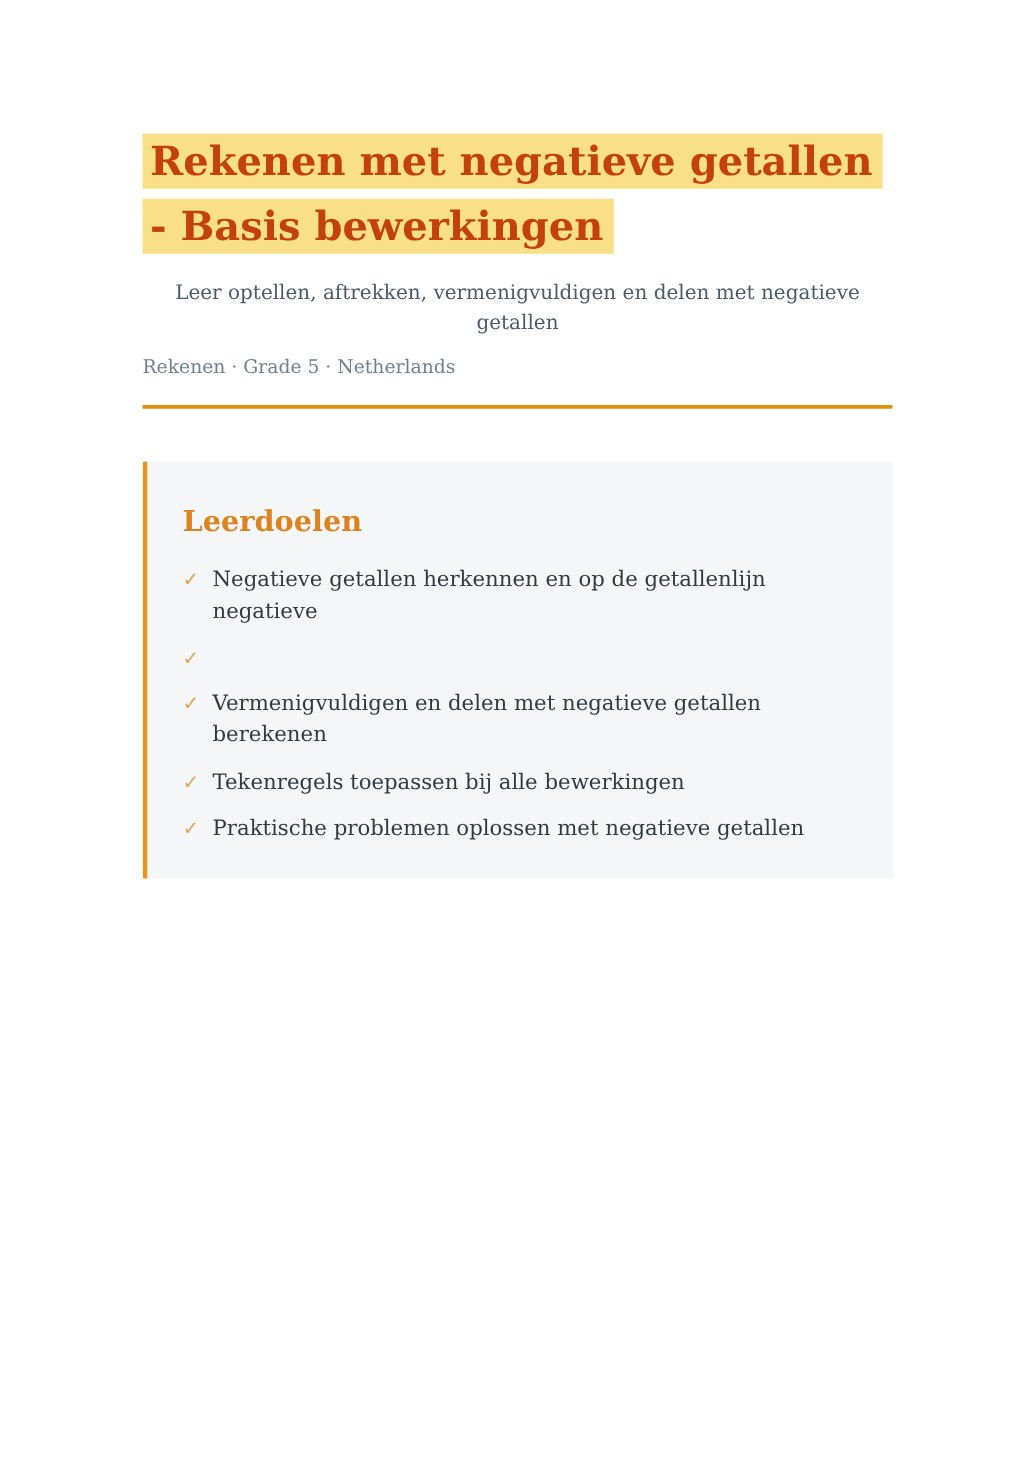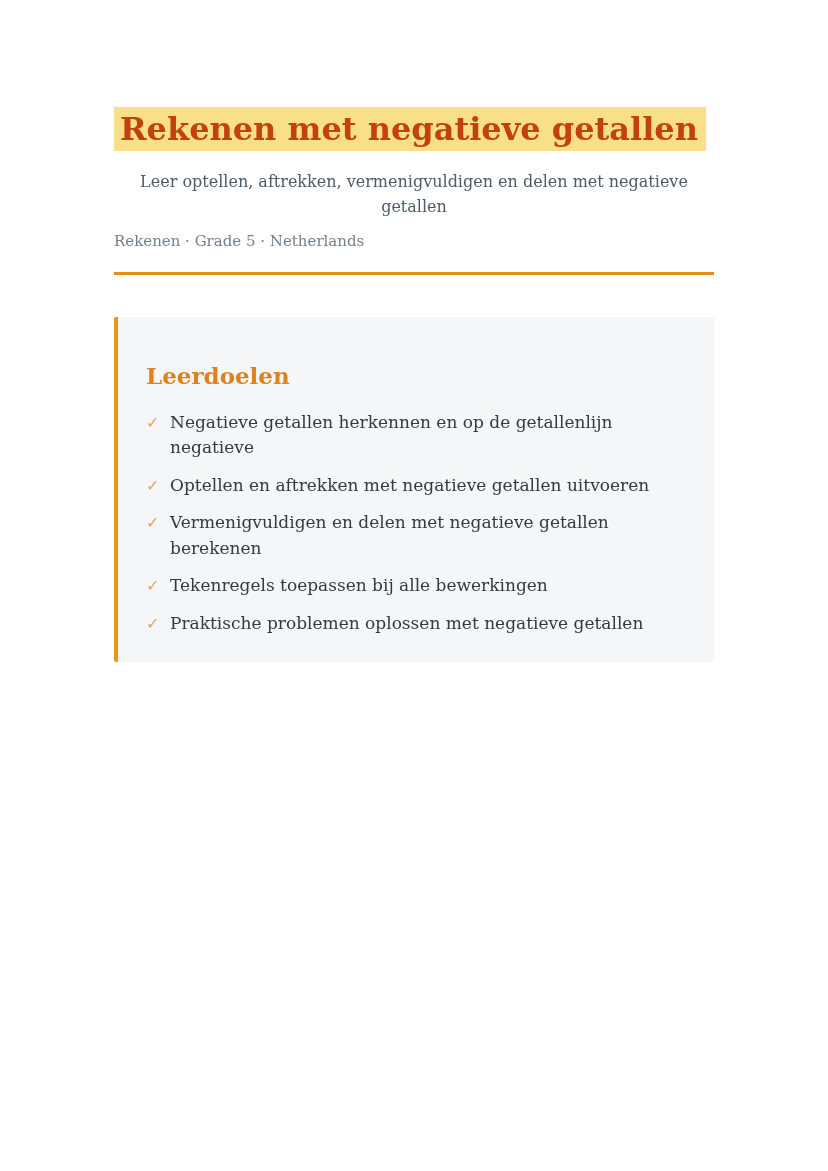--- a/index.html
+++ b/index.html
@@ -52,21 +52,21 @@
   .goals-card {
     background: #f5f6f8;
     border-left: 4px solid #e8951e;
     border-radius: 2px;
     padding: 27px 28px 26px 28px;
   }
   .goals-card h2 {
     font-size: 23px;
     font-weight: 700;
     color: #dc821f;
-    margin: 17px 0 19px 0;
+    margin: 7px 0 19px 0;
     line-height: 1.3;
   }
   .goals-list {
     list-style: none;
   }
   .goals-list li {
     font-size: 17px;
     line-height: 1.5;
     color: #333a41;
     margin-bottom: 12px;
@@ -79,39 +79,38 @@
     flex: 0 0 24px;
     font-size: 16px;
   }
 </style>
 </head>
 <body>
 
 <div class="page">
   <main class="content">
 
-    <h1 class="doc-title"><span class="hl">Rekenen met negatieve getallen</span><br></h1>
+    <h1 class="doc-title"><span class="hl">Rekenen met negatieve getallen</span><br><span class="hl">- Basis bewerkingen</span></h1>
 
     <p class="subtitle">Leer optellen, aftrekken, vermenigvuldigen en delen met negatieve getallen</p>
 
     <p class="meta">Rekenen · Grade 5 · Netherlands</p>
 
     <hr class="accent-rule">
 
     <section class="goals-card">
       <h2>Leerdoelen</h2>
 
       <ul class="goals-list">
         <li>
           <span class="check">✓</span>
           <span>Negatieve getallen herkennen en op de getallenlijn negatieve</span>
         </li>
         <li>
           <span class="check">✓</span>
-          <span>Optellen en aftrekken met negatieve getallen uitvoeren</span>
         </li>
         <li>
           <span class="check">✓</span>
           <span>Vermenigvuldigen en delen met negatieve getallen berekenen</span>
         </li>
         <li>
           <span class="check">✓</span>
           <span>Tekenregels toepassen bij alle bewerkingen</span>
         </li>
         <li>

